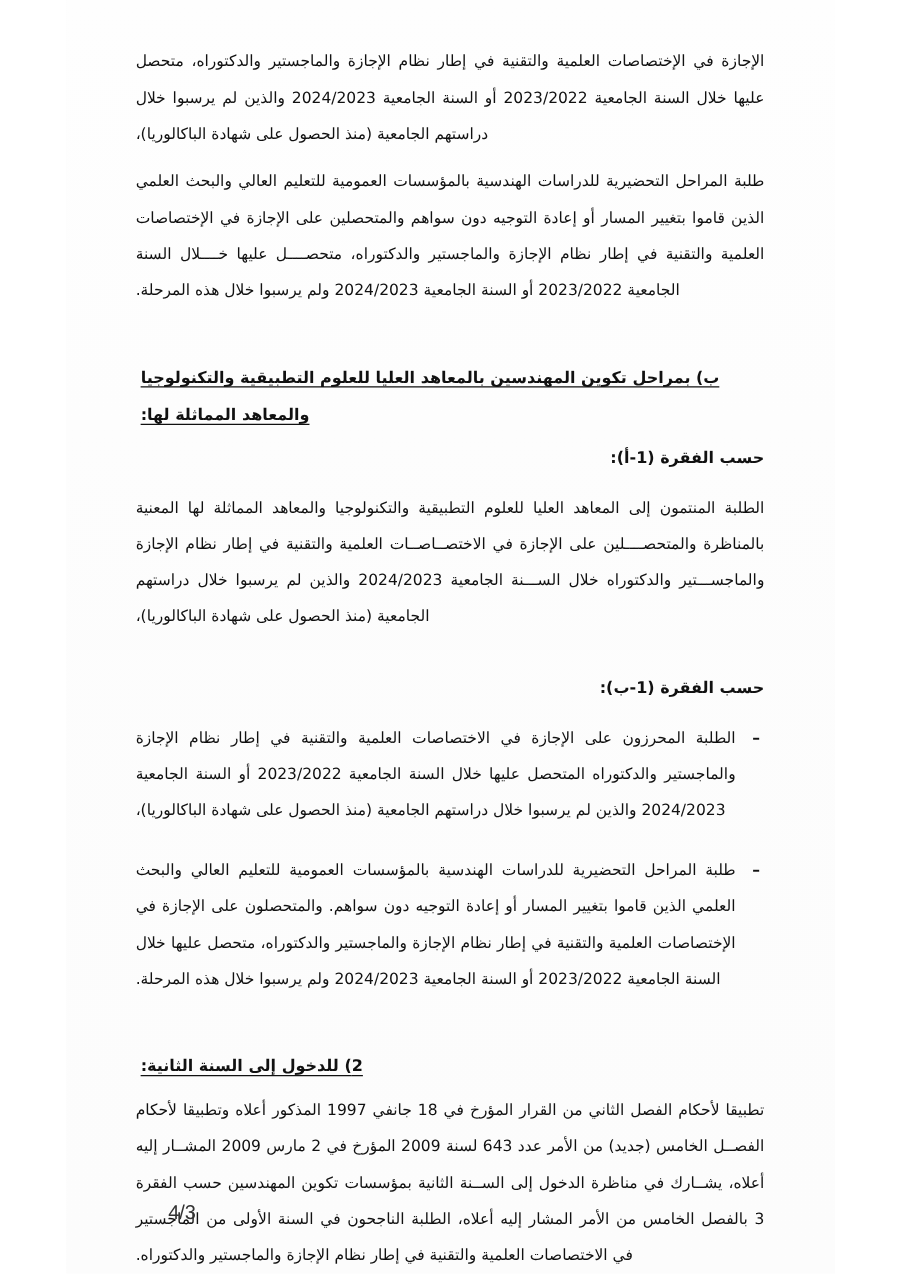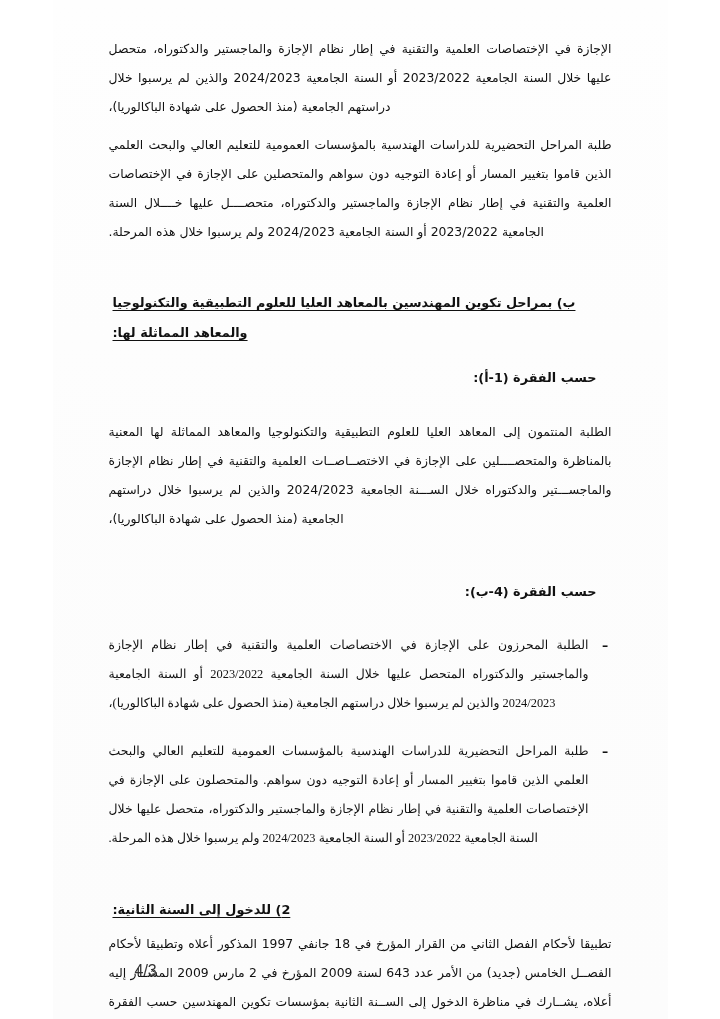--- a/index.html
+++ b/index.html
@@ -40,21 +40,21 @@
 
   .gap-sm { height: 9px; }
   .gap-md { height: 19px; }
   .gap-lg { height: 29px; }
   .gap-xl { height: 38px; }
   .heading-right {
     font-size: 12.8px;
     line-height: 30px;
     font-weight: bold;
     text-align: right;
-    margin: 15px;
+    margin: 0;
   }
   .heading-left {
     font-size: 12.8px;
     line-height: 30px;
     font-weight: bold;
     text-align: left;
     margin: 4px;
   }
   .u { text-decoration: underline; text-underline-offset: 3px; }
   .b { font-weight: normal; }
@@ -75,21 +75,20 @@
     text-align: center;
     font-weight: bold;
     color: #111;
   }
   .bullet-body {
     flex: 1 1 auto;
     font-size: 12.4px;
     line-height: 29px;
     text-align: justify;
     text-align-last: center;
-    font-family: Liberation Serif, serif;
   }
   .bullet-body.last-left { text-align-last: left; }
 
   
   .roman-row {
     display: flex;
     flex-direction: row;
     align-items: baseline;
     justify-content: flex-start;
     gap: 14px;
@@ -146,21 +145,21 @@
     <p class="heading-left u">ب) بمراحل تكوين المهندسين بالمعاهد العليا للعلوم التطبيقية والتكنولوجيا والمعاهد المماثلة لها:</p>
 
     <p class="heading-right">حسب الفقرة (1-أ):</p>
 
     <div class="gap-sm"></div>
 
     <p class="para just-last-left">الطلبة المنتمون إلى المعاهد العليا للعلوم التطبيقية والتكنولوجيا والمعاهد المماثلة لها المعنية بالمناظرة والمتحصــــلين على الإجازة في الاختصــاصــات العلمية والتقنية في إطار نظام الإجازة والماجســـتير والدكتوراه خلال الســـنة الجامعية 2024/2023 والذين لم يرسبوا خلال دراستهم الجامعية (منذ الحصول على شهادة الباكالوريا)،</p>
 
     <div class="gap-lg"></div>
 
-    <p class="heading-right">حسب الفقرة (4-ب):</p>
+    <p class="heading-right">حسب الفقرة (1-ب):</p>
 
     <div class="gap-sm"></div>
 
     <div class="bullet-row">
       <span class="bullet-mark">–</span>
       <span class="bullet-body last-left">الطلبة المحرزون على الإجازة في الاختصاصات العلمية والتقنية في إطار نظام الإجازة والماجستير والدكتوراه المتحصل عليها خلال السنة الجامعية 2023/2022 أو السنة الجامعية 2024/2023 والذين لم يرسبوا خلال دراستهم الجامعية (منذ الحصول على شهادة الباكالوريا)،</span>
     </div>
 
     <div class="gap-md"></div>
 

